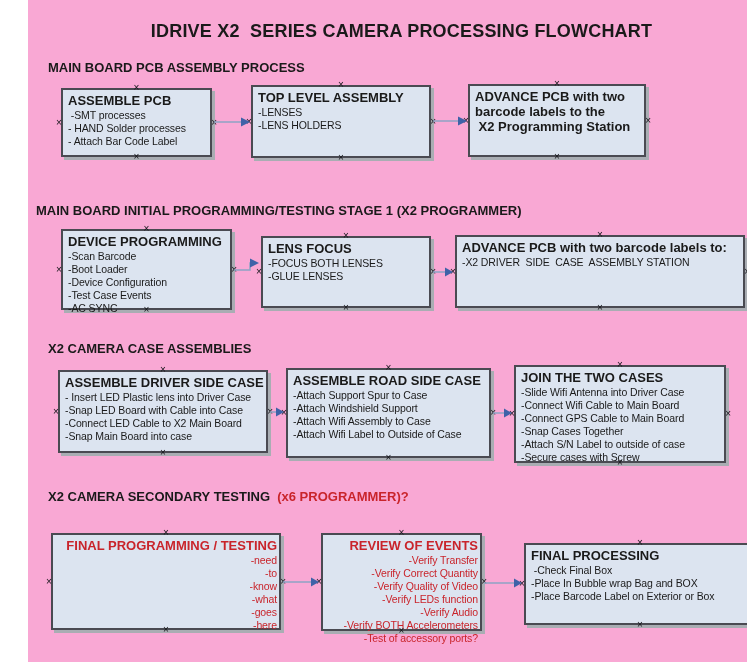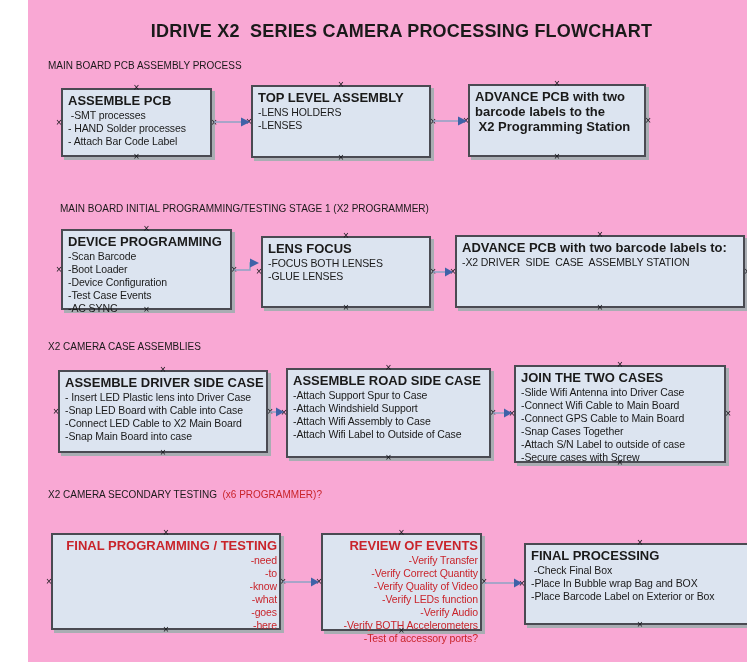--- a/index.html
+++ b/index.html
@@ -9,24 +9,24 @@
     --arrow-line:#8ca3c4;
     --arrow-head:#3f62a8;
     --red:#c9242b;
     --text:#1a1a1a;
   }
   *{margin:0;padding:0;box-sizing:border-box;}
   body{background:#fff;font-family:"Liberation Sans","DejaVu Sans",sans-serif;color:var(--text);}
   #canvas{position:relative;width:747px;height:662px;background:#f9a8d4;overflow:hidden;margin-left:28px;}
   .doc-title{position:absolute;top:21px;left:0;width:100%;text-align:center;
     font-size:18px;font-weight:bold;white-space:pre;letter-spacing:.2px;}
-  .section-heading{position:absolute;font-size:10px;font-weight:normal;white-space:pre;}
+  .section-heading{position:absolute;font-size:13px;font-weight:bold;white-space:pre;}
   .section-heading .red-part{color:var(--red);}
   #h1{left:20px;top:60px;}
-  #h2{left:32px;top:203px;}
+  #h2{left:8px;top:203px;}
   #h3{left:20px;top:341px;}
   #h4{left:20px;top:489px;}
   .node{position:absolute;background:var(--box-fill);border:2px solid var(--box-border);
     box-shadow:3px 3px 0 var(--box-shadow);padding:3px 2px 0 5px;z-index:1;}
   .ntitle{font-size:13px;line-height:15px;font-weight:bold;white-space:pre;}
   .nitems{margin-top:1px;}
   .nitems .item{font-size:10.5px;line-height:13px;white-space:pre;letter-spacing:-0.1px;}
   .node.red .ntitle,.node.red .nitems .item{color:var(--red);text-align:right;}
   .handle{position:absolute;font-size:10px;line-height:10px;color:#15151a;z-index:6;
     font-weight:normal;pointer-events:auto;}
@@ -59,22 +59,22 @@
         <div class="item">- Attach Bar Code Label</div>
       </div>
   <span class="handle h-top">×</span>
       <span class="handle h-right">×</span>
       <span class="handle h-bottom">×</span>
       <span class="handle h-left">×</span>
     </div>
   <div class="node" style="left:223px;top:85px;width:180px;height:73px">
     <div class="ntitle">TOP LEVEL ASSEMBLY</div>
     <div class="nitems">
+        <div class="item">-LENSES</div>
         <div class="item">-LENS HOLDERS</div>
-        <div class="item">-LENSES</div>
       </div>
   <span class="handle h-top">×</span>
       <span class="handle h-right">×</span>
       <span class="handle h-bottom">×</span>
       <span class="handle h-left">×</span>
     </div>
   <div class="node" style="left:440px;top:84px;width:178px;height:73px">
     <div class="ntitle">ADVANCE PCB with two
 barcode labels to the
  X2 Programming Station</div>

